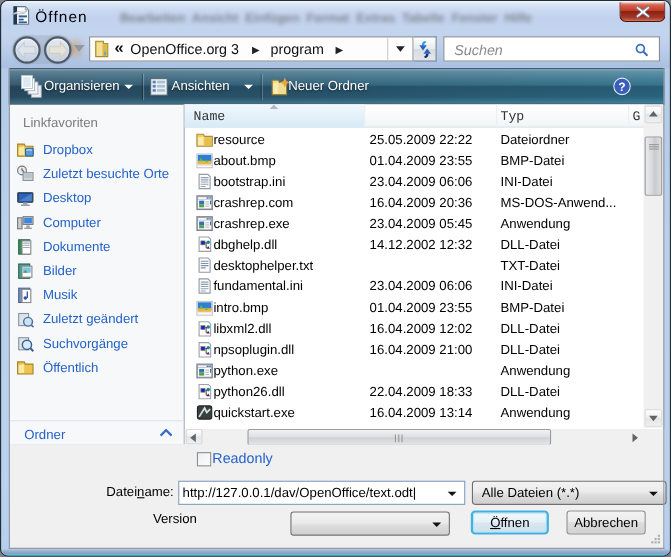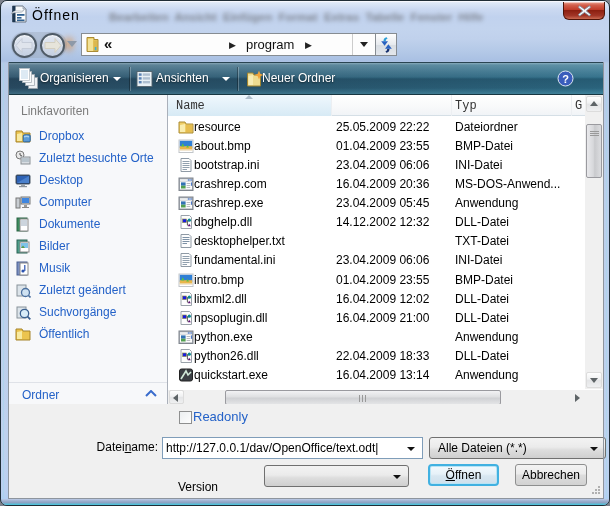--- a/index.html
+++ b/index.html
@@ -164,31 +164,39 @@
   </svg>
   <div id="histdrop"></div>
   <div id="crumb">
     <svg style="position:absolute; left:4px; top:2px;" width="13" height="17" viewBox="0 0 13 17">
       <path d="M1 1.5 L8 1.5 L8 3.5 L12 3.5 L12 15.5 L1 15.5 Z" fill="#e9c85e" stroke="#ab8b33" stroke-width="1"></path>
       <path d="M2 3 L7 2.5 L7 15 L2 15 Z" fill="#f3e296"></path>
       <path d="M7.5 4.5 L11 4.5 L11 15 L7.5 15 Z" fill="#dcb84e"></path>
       <rect x="8.8" y="11" width="1.6" height="3.2" fill="#3ab0d8"></rect>
     </svg>
     <div style="position:absolute; left:22px; top:1px; font-weight:bold; font-size:15px; color:#111;">«</div>
+    <div style="position:absolute; left:36.5px; top:3px; font-size:13px; color:#111;">OpenOffice.org 3</div>
     <div style="position:absolute; left:147px; top:6px; font-size:9px; color:#222;">▶</div>
     <div style="position:absolute; left:164px; top:3px; font-size:13px; color:#111;">program</div>
     <div style="position:absolute; left:223px; top:6px; font-size:9px; color:#222;">▶</div>
     <div id="crumbdd"></div>
   </div>
   <div id="refresh">
     <svg width="17" height="18" viewBox="0 0 17 18" style="position:absolute;left:2px;top:2px;">
       <path d="M8.6 1.2 Q5.4 1.8 5.5 5.2 L7.7 5.2 Q7.6 3.1 9.6 2.5 Z" fill="#2b9fd8"></path>
       <path d="M3.2 5.2 L10 5.2 L6.6 9.8 Z" fill="#2a62c0"></path>
       <path d="M8.4 16.8 Q11.6 16.2 11.5 12.8 L9.3 12.8 Q9.4 14.9 7.4 15.5 Z" fill="#16306e"></path>
       <path d="M13.8 12.8 L7 12.8 L10.4 8.2 Z" fill="#2a62c0"></path>
+    </svg>
+  </div>
+  <div id="search">
+    <span>Suchen</span>
+    <svg style="position:absolute; right:8px; top:4px;" width="15" height="15" viewBox="0 0 15 15">
+      <circle cx="6.2" cy="6.2" r="3.6" fill="none" stroke="#3f6fbf" stroke-width="1.6"></circle>
+      <line x1="9" y1="9" x2="12.6" y2="12.6" stroke="#3f6fbf" stroke-width="1.9"></line>
     </svg>
   </div>
 
   <div id="sidebar">
     <div class="hdr">Linkfavoriten</div>
     <div id="sbitems">
 <svg class="sbicon" style="top:32.5px" width="16" height="16" viewBox="0 0 16 16">
           <path d="M1 4 L1 14 L15 14 L15 5 L8 5 L7 3 L1 3 Z" fill="#ecc44f" stroke="#a5832a" stroke-width="1"></path>
           <path d="M2 6 L7 5 L7 13 L2 13 Z" fill="#f8eaa2"></path>
           <rect x="8.2" y="6.8" width="7" height="7" rx="1.2" fill="#5b9bd8" stroke="#2a66a4"></rect>
@@ -537,21 +545,21 @@
     <div id="rolbl">Readonly</div>
     <div class="lbl" style="left:40px; top:36px; width:109px; text-align:right;">Datei<span style="text-decoration:underline;">n</span>ame:</div>
     <div id="fncombo">
         <div class="txt">http://127.0.0.1/dav/OpenOffice/text.odt|</div>
         <div class="ca"></div>
       </div>
     <div class="combo" style="left:420px; top:33px; width:177px;">
         <span style="position:absolute;left:8px;top:3px;font-size:12px;">Alle Dateien (*.*)</span>
         <div class="ca"></div>
       </div>
-    <div class="lbl" style="left:130px; top:76px; width:118px; text-align:center;">Version</div>
+    <div class="lbl" style="left:130px; top:60px; width:118px; text-align:left;">Version</div>
     <div class="combo" style="left:255px; top:61px; width:145px;">
         <div class="ca"></div>
       </div>
     <div class="btn" id="openbtn"><span style="position:relative;top:2px;"><span style="text-decoration:underline;">Ö</span>ffnen</span></div>
     <div class="btn" id="cancelbtn"><span style="position:relative;top:3px;text-align:right;">Abbrechen</span></div>
     <svg id="grip" width="10" height="10" viewBox="0 0 10 10">
       <g fill="#b0b0b0">
           <rect x="7" y="1" width="2" height="2"></rect>
           <rect x="7" y="4" width="2" height="2"></rect>
           <rect x="4" y="4" width="2" height="2"></rect>

